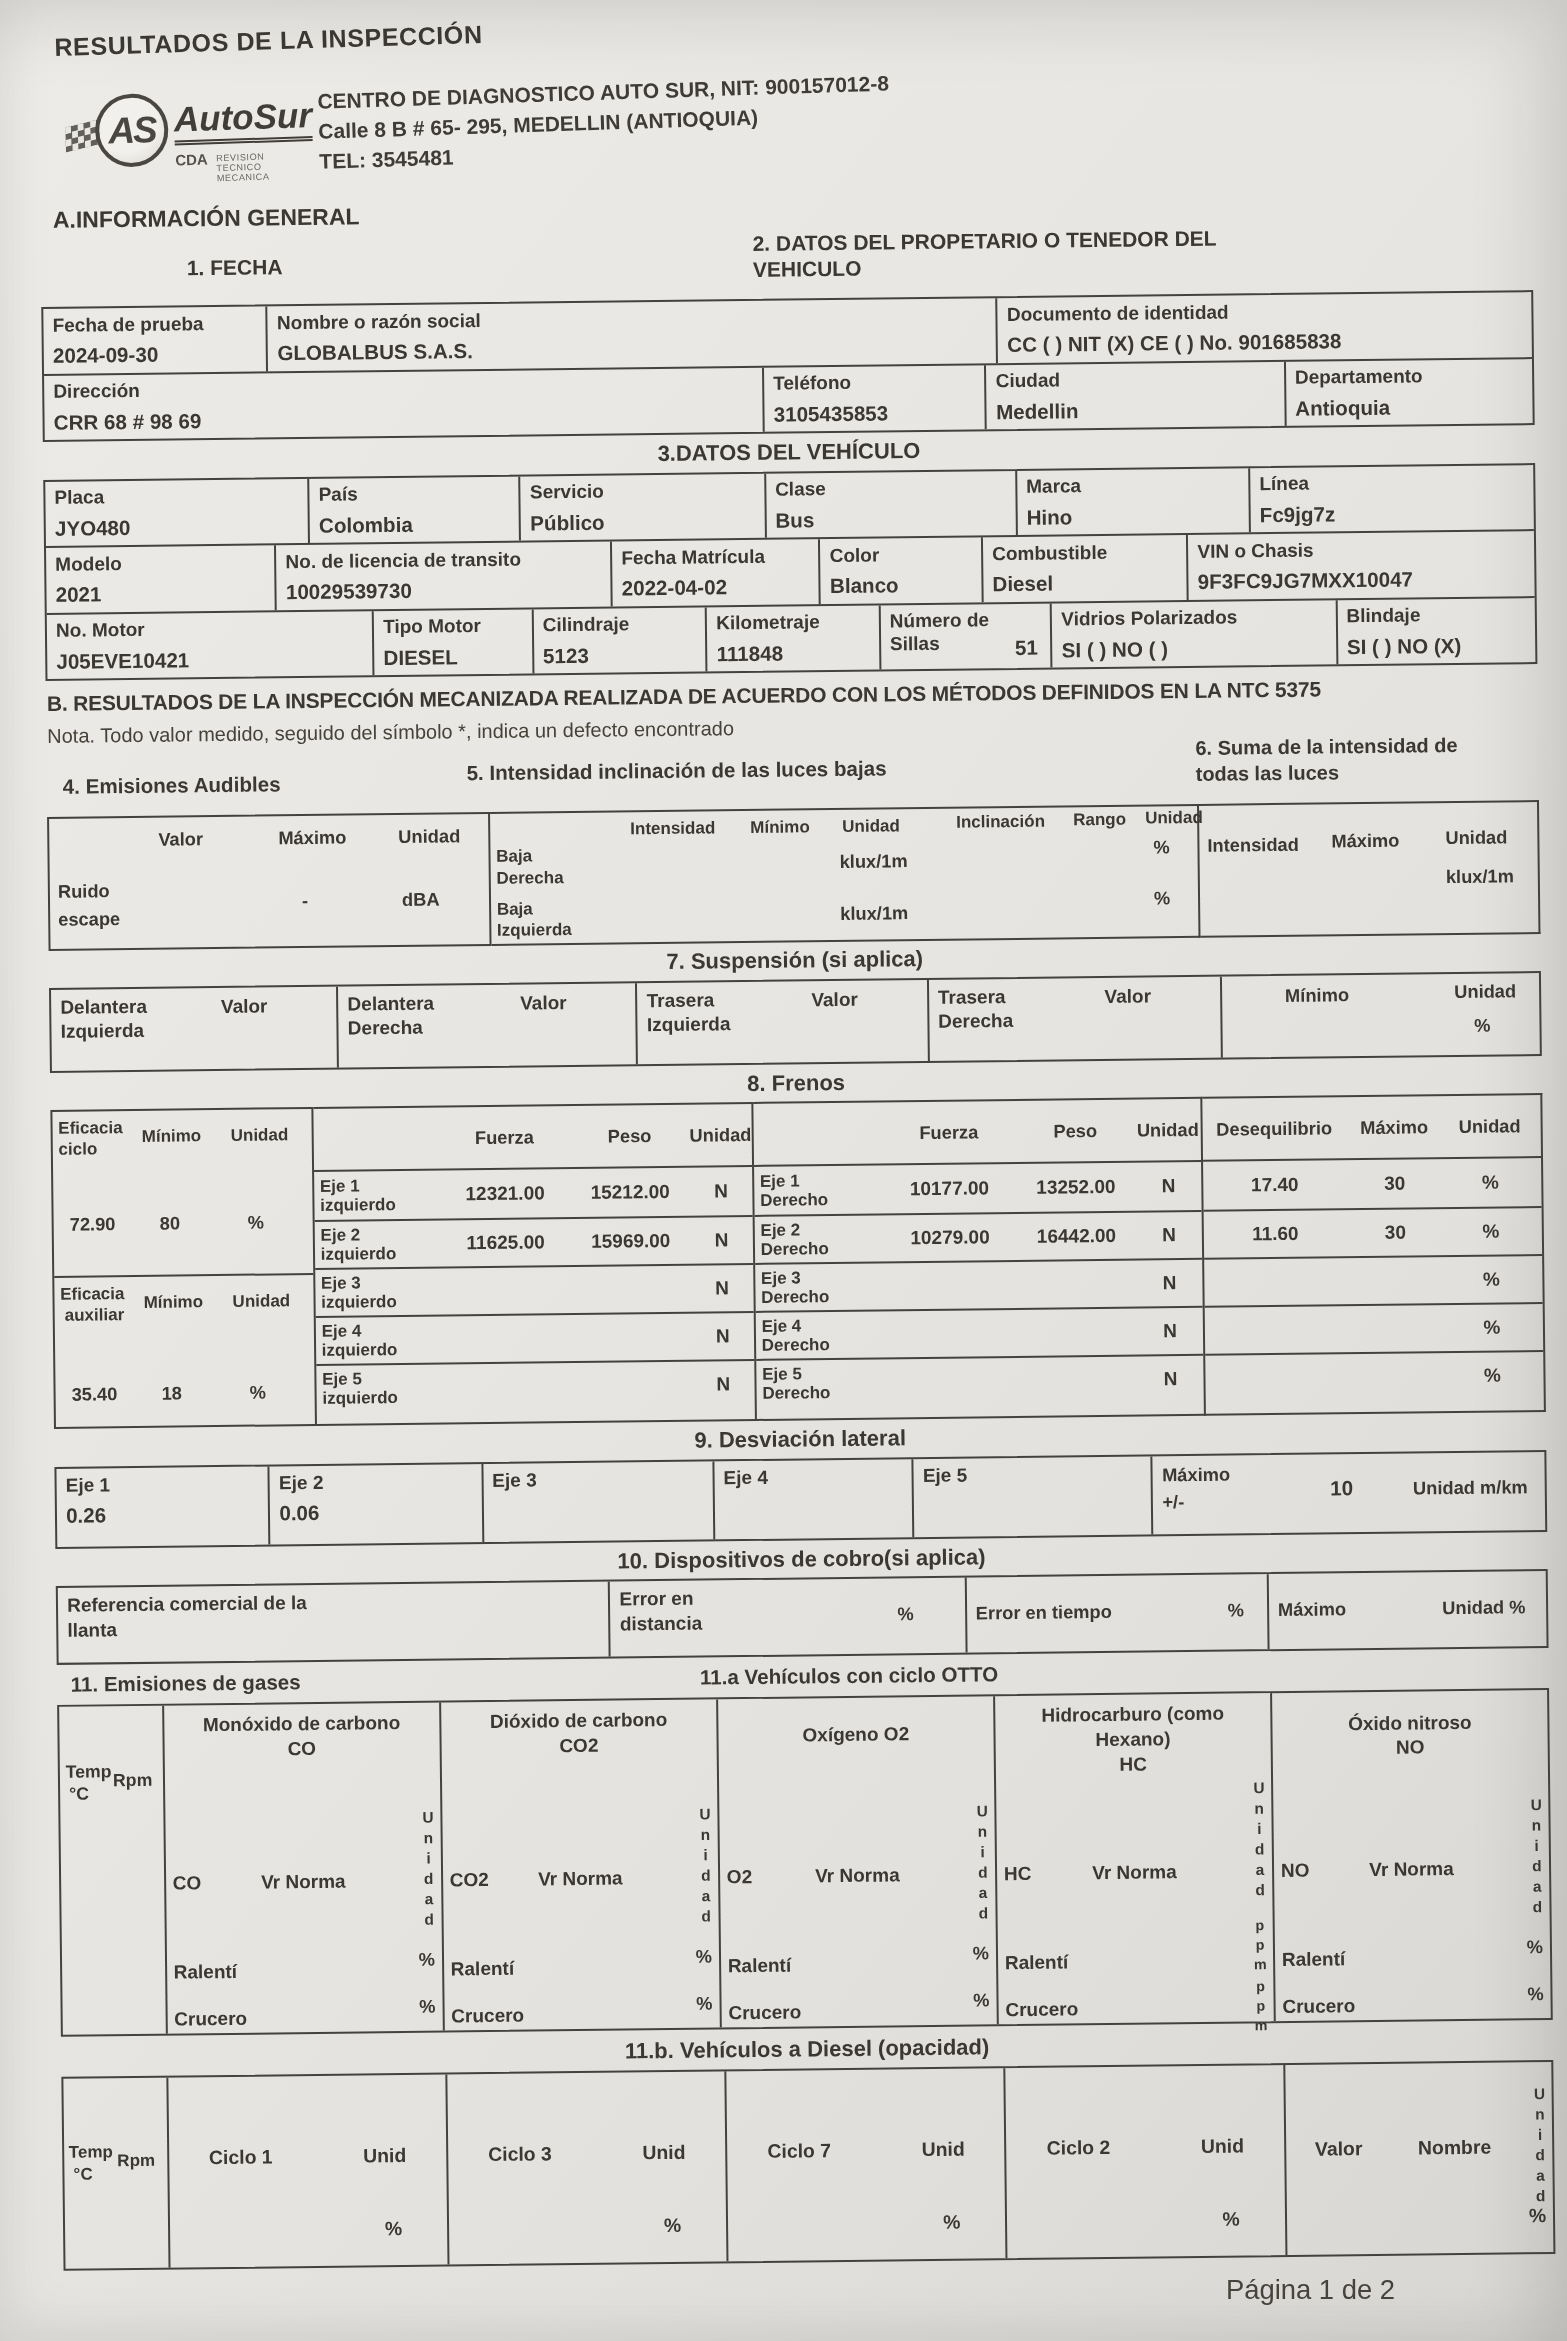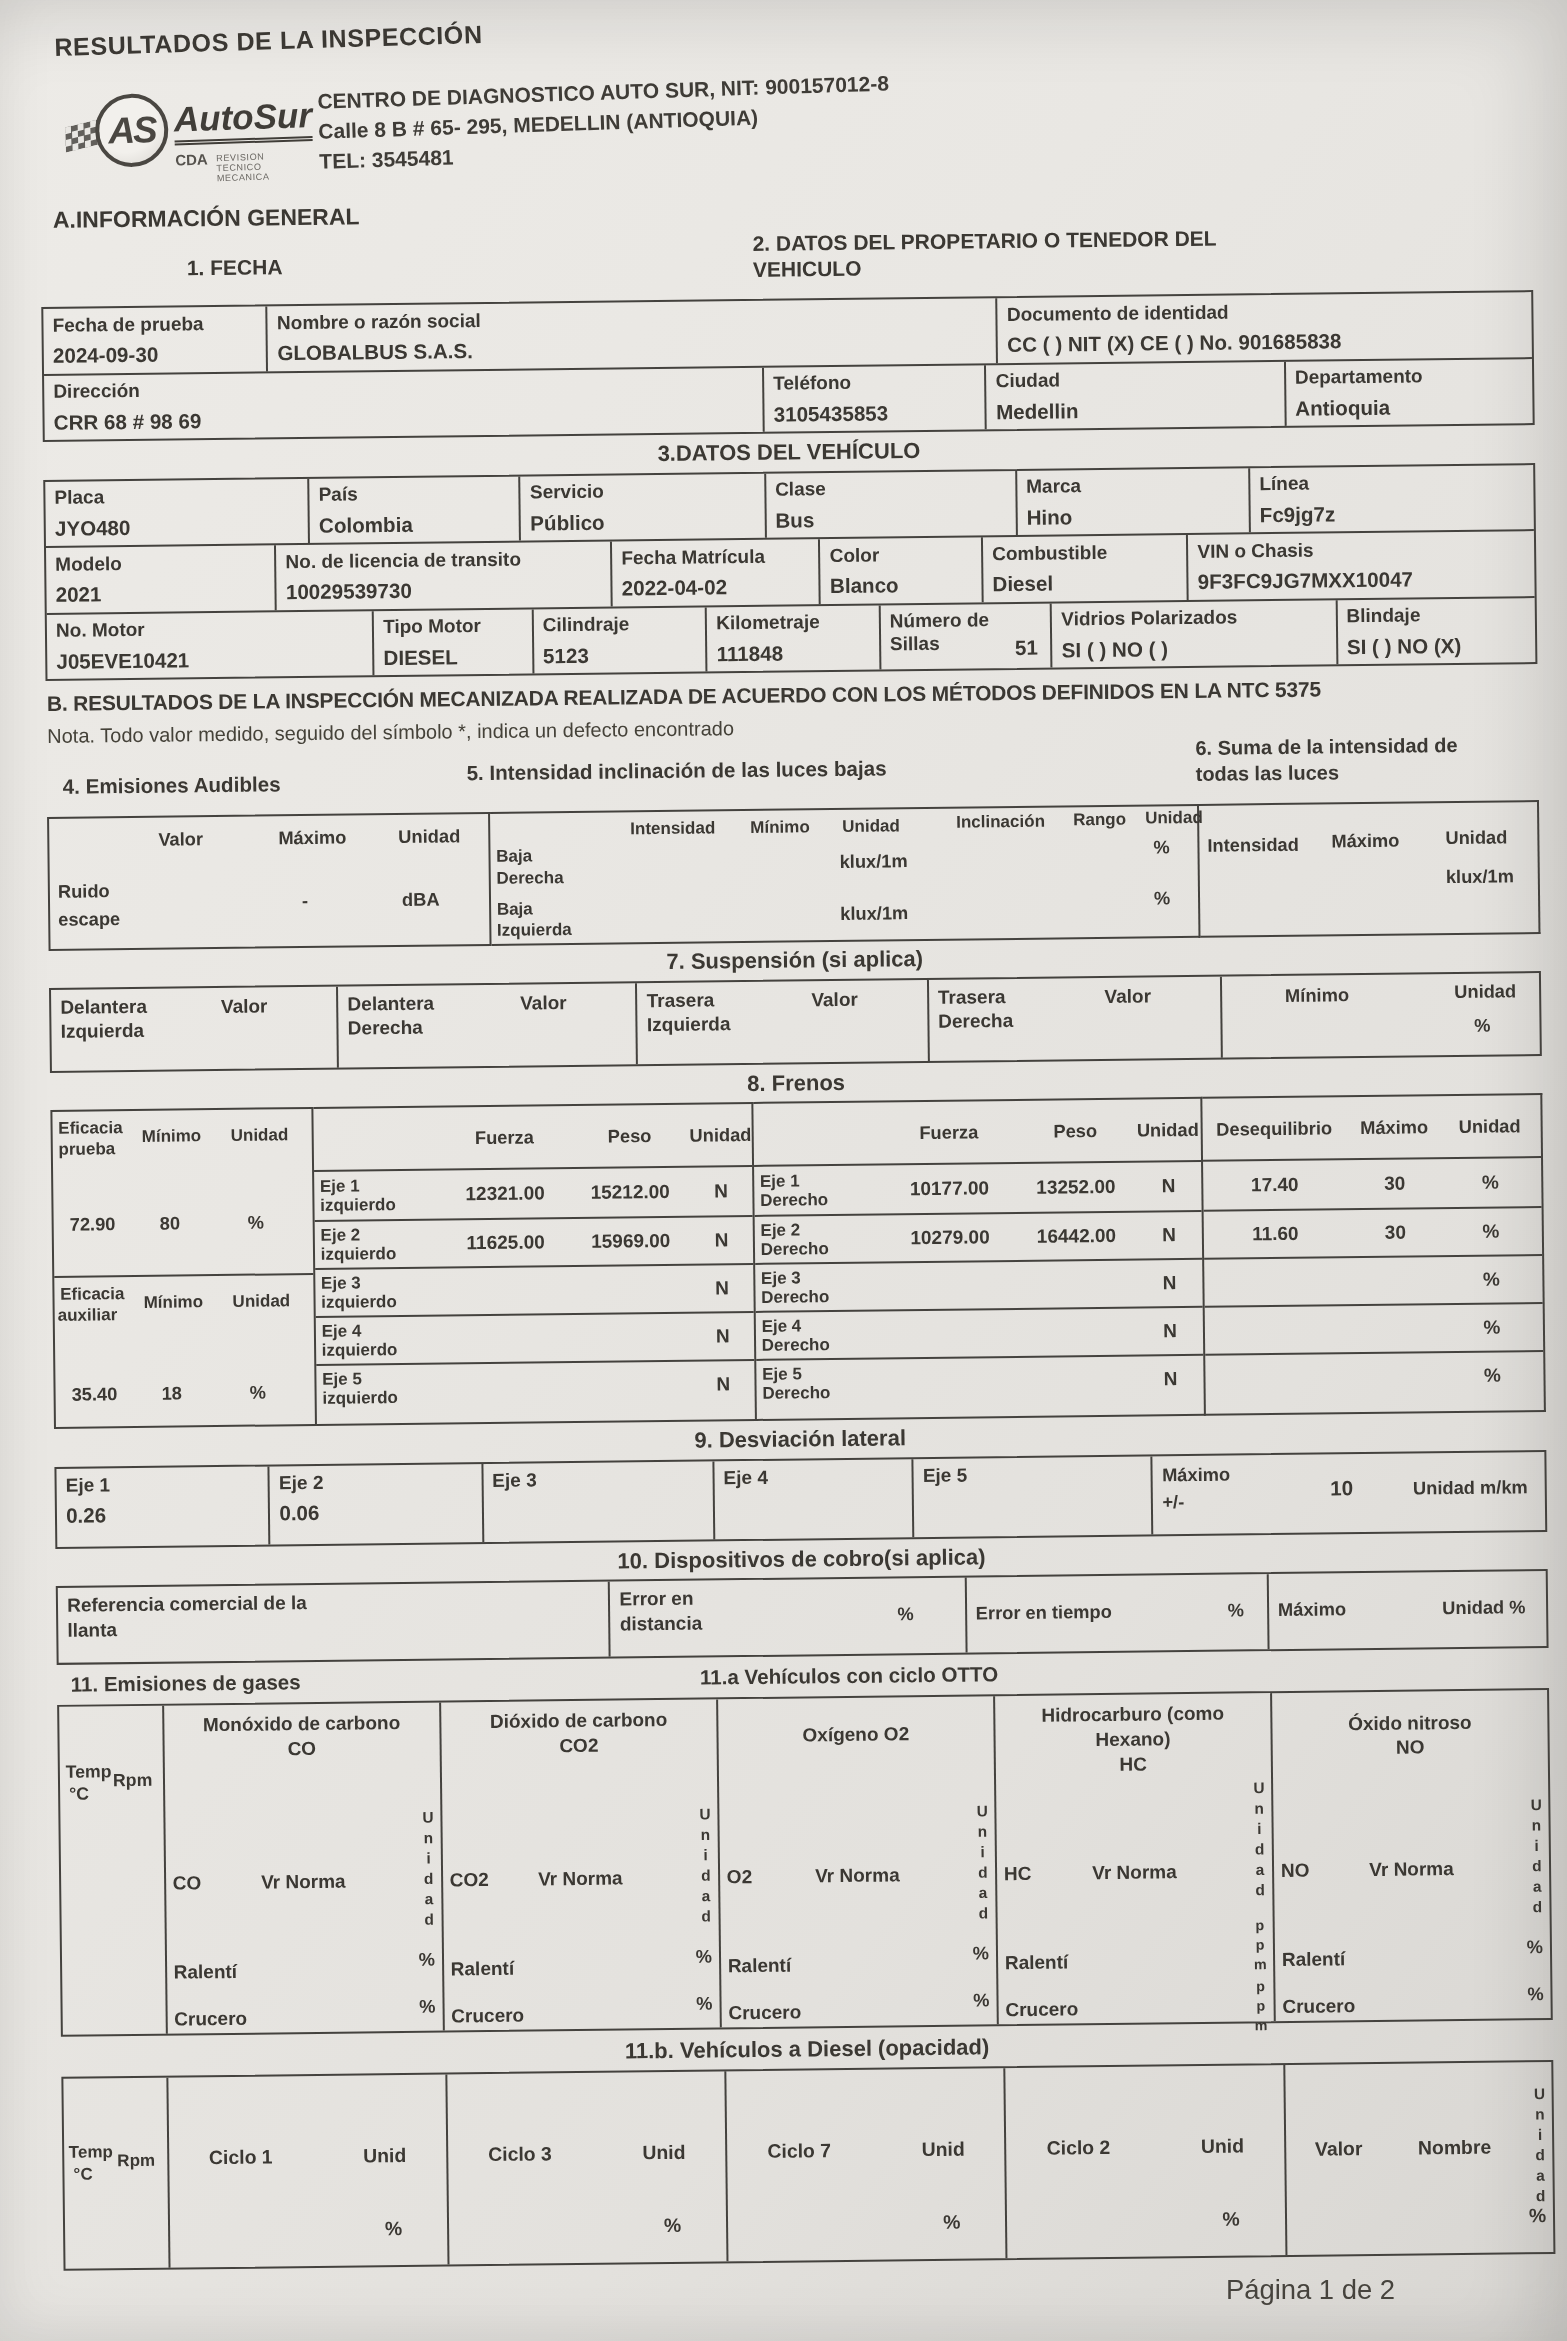--- a/index.html
+++ b/index.html
@@ -358,30 +358,30 @@
         </div>
       </div>
     </div>
 
     <div class="center-head">8. Frenos</div>
 
     <div class="frenos">
       <div class="fcol fL">
         <div class="fboxA">
           <div class="abs fs30" style="left:5.7px; top:6.9px">Eficacia</div>
-          <div class="abs fs30" style="left:5.7px; top:27.4px">prueba</div>
+          <div class="abs fs30" style="left:5.7px; top:27.4px">ciclo</div>
           <div class="abs fs30" style="left:89px; top:16px">Mínimo</div>
           <div class="abs fs30" style="left:178px; top:16px">Unidad</div>
           <div class="abs" style="left:16px; top:102px">72.90</div>
           <div class="abs" style="left:106px; top:102px">80</div>
           <div class="abs" style="left:194px; top:102px">%</div>
         </div>
         <div class="fboxB">
           <div class="abs fs30" style="left:5.7px; top:6.9px">Eficacia</div>
-          <div class="abs fs30" style="left:3px; top:27.4px">auxiliar</div>
+          <div class="abs fs30" style="left:10px; top:27.4px">auxiliar</div>
           <div class="abs fs30" style="left:89px; top:16px">Mínimo</div>
           <div class="abs fs30" style="left:178px; top:16px">Unidad</div>
           <div class="abs" style="left:16px; top:106px">35.40</div>
           <div class="abs" style="left:106px; top:106px">18</div>
           <div class="abs" style="left:194px; top:106px">%</div>
         </div>
       </div>
 
       <div class="fcol fML">
         <div class="fhead">

